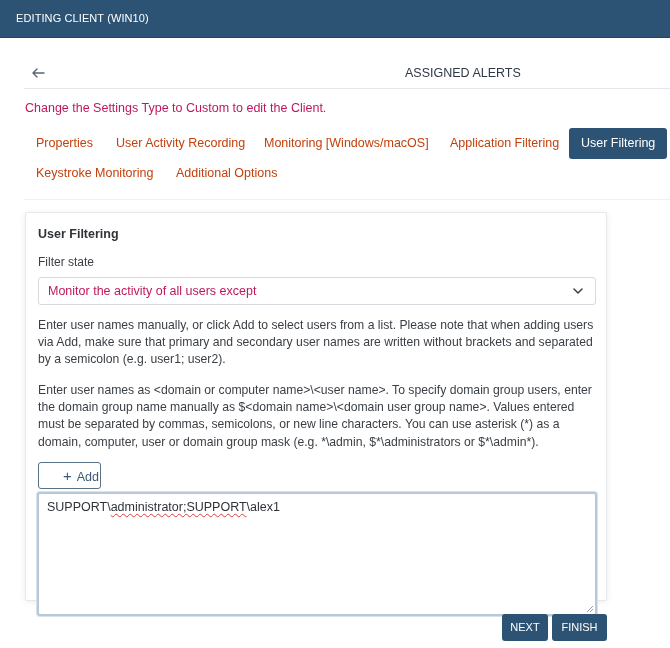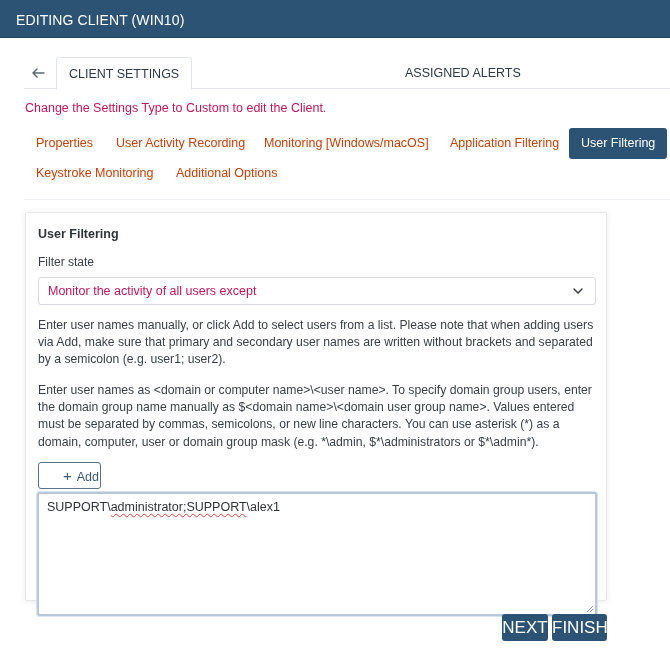--- a/index.html
+++ b/index.html
@@ -5,21 +5,21 @@
     * { box-sizing: border-box; margin: 0; padding: 0; }
     html, body { width: 670px; height: 648px; overflow: hidden; background: #ffffff; }
     body { font-family: "Liberation Sans", "DejaVu Sans", sans-serif; color: #3a3f45; font-size: 13px; position: relative; }
 
     .header {
       position: absolute; left: 0; top: 0; width: 670px; height: 38px;
       background: #2d5374; border-bottom: 1px solid #244560;
     }
     .header-title {
       position: absolute; left: 16px; top: 12px;
-      color: #ffffff; font-size: 14px; letter-spacing: 0.1px;
+      color: #ffffff; font-size: 11px; letter-spacing: 0.1px;
     }
 
     .top-tabs {
       position: absolute; left: 24px; top: 57px; width: 646px; height: 32px;
       border-bottom: 1px solid #e3e6ea;
     }
     .back-btn {
       position: absolute; left: 4px; top: 6px; width: 20px; height: 20px;
       color: #5a6470; font-size: 15px; line-height: 18px; text-align: center; cursor: pointer;
     }
@@ -84,39 +84,38 @@
       box-shadow: 0 0 0 1px #d9e3ec;
       padding: 6px 8px; font-size: 12.5px; color: #2f3338; cursor: text;
     }
     .squiggle {
       text-decoration: underline wavy #e03c3c; text-decoration-thickness: 1px; text-underline-offset: 2px;
     }
     .resize-grip { position: absolute; right: 1px; bottom: 1px; width: 8px; height: 8px; }
 
     .btn-dark {
       position: absolute; top: 614px; height: 27px; background: #2d5374; color: #fff;
-      border-radius: 3px; font-size: 17px; line-height: 27px; text-align: center; cursor: pointer;
+      border-radius: 3px; font-size: 11px; line-height: 27px; text-align: center; cursor: pointer;
     }
     .next-btn { left: 502px; width: 46px; }
     .finish-btn { left: 552px; width: 55px; }
   </style>
 </head>
 <body>
 
 <div class="header">
   <span class="header-title">EDITING CLIENT (WIN10)</span>
 </div>
 
 <div class="top-tabs">
   <span class="back-btn">
     <svg width="16" height="16" viewBox="0 0 16 16" style="margin-top:2px">
       <path d="M14 8H3 M7 4L3 8L7 12" stroke="#5a6470" stroke-width="1.4" fill="none" stroke-linecap="round" stroke-linejoin="round"></path>
     </svg>
   </span>
-  <span class="top-tab active" style="left:32px;">CLIENT SETTINGS</span>
   <span class="top-tab" style="left:369px;">ASSIGNED ALERTS</span>
 </div>
 
 <div class="notice">Change the Settings Type to Custom to edit the Client.</div>
 
 <div class="sub-tabs">
   <span class="sub-tab" style="left:0px; top:0px;">Properties</span>
   <span class="sub-tab" style="left:80px; top:0px;">User Activity Recording</span>
   <span class="sub-tab" style="left:228px; top:0px;">Monitoring [Windows/macOS]</span>
   <span class="sub-tab" style="left:414px; top:0px;">Application Filtering</span>

